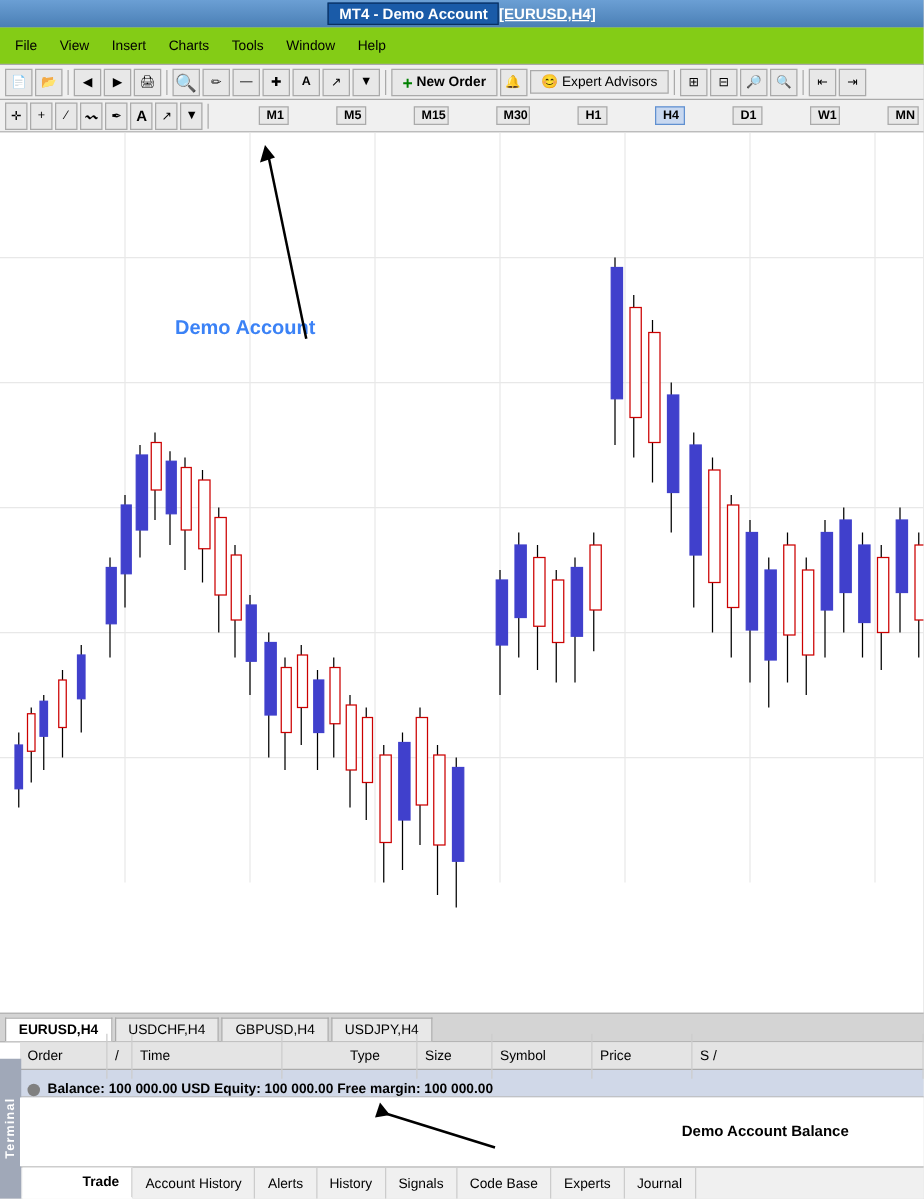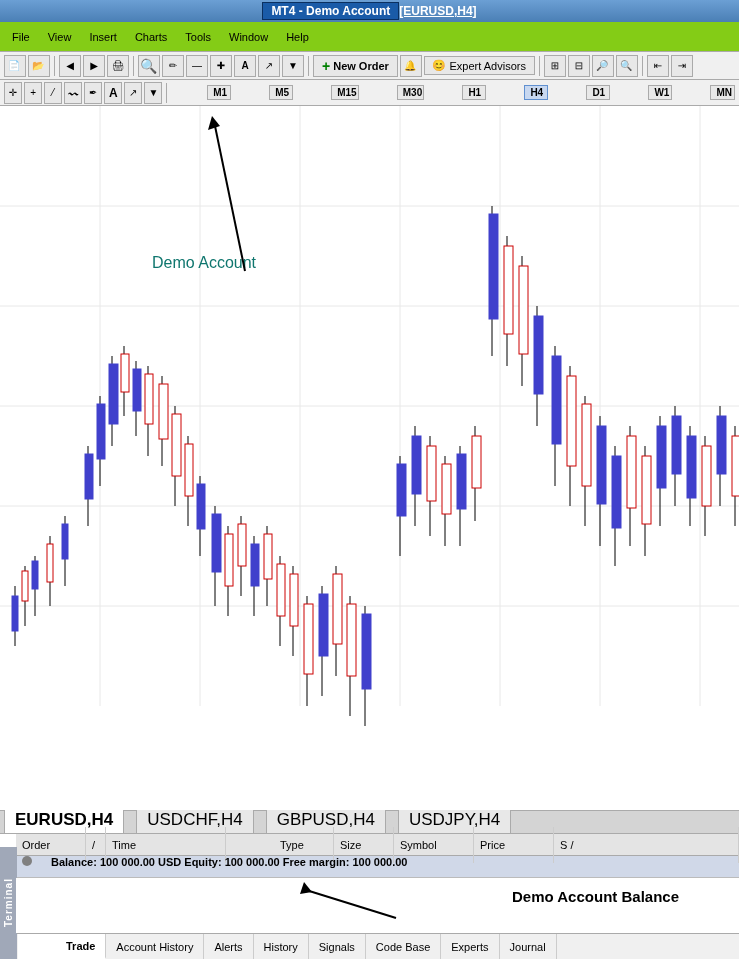--- a/index.html
+++ b/index.html
@@ -124,22 +124,22 @@
       padding: 0 4px;
       border-bottom: 1px solid #aaa;
       border-top: 1px solid #aaa;
     }
     .chart-tab {
       padding: 3px 10px;
       background: #e8e8e8;
       border: 1px solid #aaa;
       border-bottom: none;
       cursor: pointer;
-      font-size: 17px;
-      margin-right: 12px;
+      font-size: 11px;
+      margin-right: 2px;
     }
     .chart-tab.active { background: white; font-weight: bold; }
 
     
     #terminal-header {
       background: #e4e4e4;
       height: 22px;
       display: flex;
       align-items: center;
       border-bottom: 1px solid #aaa;
@@ -152,26 +152,25 @@
       display: flex;
       align-items: center;
       cursor: pointer;
     }
 
     
     #balance-row {
       background: #d0d8e8;
       height: 22px;
       display: flex;
-      align-items: flex-start;
+      align-items: flex-end;
       padding: 0 6px;
       font-size: 11px;
       font-weight: bold;
       border-bottom: 1px solid #bbb;
-      gap: 13px;
     }
     .balance-dot {
       width: 10px; height: 10px;
       border-radius: 50%;
       background: #808080;
       margin-right: 6px;
       flex-shrink: 0;
     }
 
     
@@ -238,23 +237,23 @@
     
     #chart-svg {
       width: 100%;
       flex: 1;
     }
 
     
     .demo-label {
       position: absolute;
       font-size: 16px;
-      font-weight: normal;
-      color: #0f766e;
-      left: 152px;
+      font-weight: bold;
+      color: #3b82f6;
+      left: 140px;
       top: 148px;
     }
   </style>
 </head>
 <body>
 
 <div id="main-container">
 
   <div id="title-bar">
     <span class="title-text">MT4 - Demo Account</span>
@@ -531,21 +530,21 @@
         <div id="balance-row">
           <div class="balance-dot"></div>
           <span>Balance: 100 000.00 USD  Equity: 100 000.00  Free margin: 100 000.00</span>
         </div>
 
         <div id="annotation-area" style="position:relative; height:55px;">
           <svg style="position:absolute;top:0;left:0;width:100%;height:100%;pointer-events:none;">
             <line x1="380" y1="40" x2="290" y2="12" stroke="#000" stroke-width="2"></line>
             <polygon points="288,4 284,16 296,14" fill="#000"></polygon>
           </svg>
-          <div style="position:absolute; right:60px; top:10px; font-size:15px; font-weight:bold;">Demo Account Balance</div>
+          <div style="position:absolute; right:60px; top:20px; font-size:12px; font-weight:bold;">Demo Account Balance</div>
         </div>
 
         <div id="terminal-tabs">
           <div class="term-tab active">Trade</div>
           <div class="term-tab">Account History</div>
           <div class="term-tab">Alerts</div>
           <div class="term-tab">History</div>
           <div class="term-tab">Signals</div>
           <div class="term-tab">Code Base</div>
           <div class="term-tab">Experts</div>

